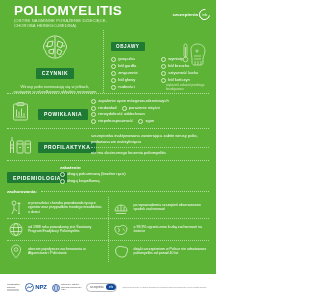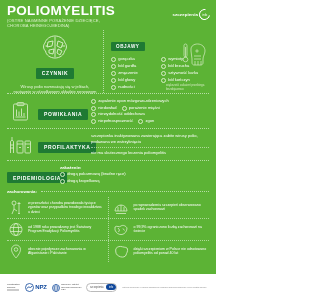--- a/index.html
+++ b/index.html
@@ -15,21 +15,21 @@
     width: 216px;
     height: 300px;
     overflow: hidden;
     background: #5cb335;
     box-sizing: border-box;
   }
   
   .header {
     position: relative;
     height: 30px;
-    padding: 4px 6px 0 7px;
+    padding: 4px 6px 0 14px;
     box-sizing: border-box;
   }
   .title {
     font-size: 13.5px;
     font-weight: bold;
     color: #ffffff;
     letter-spacing: 0.3px;
     line-height: 13px;
     margin: 0;
   }

